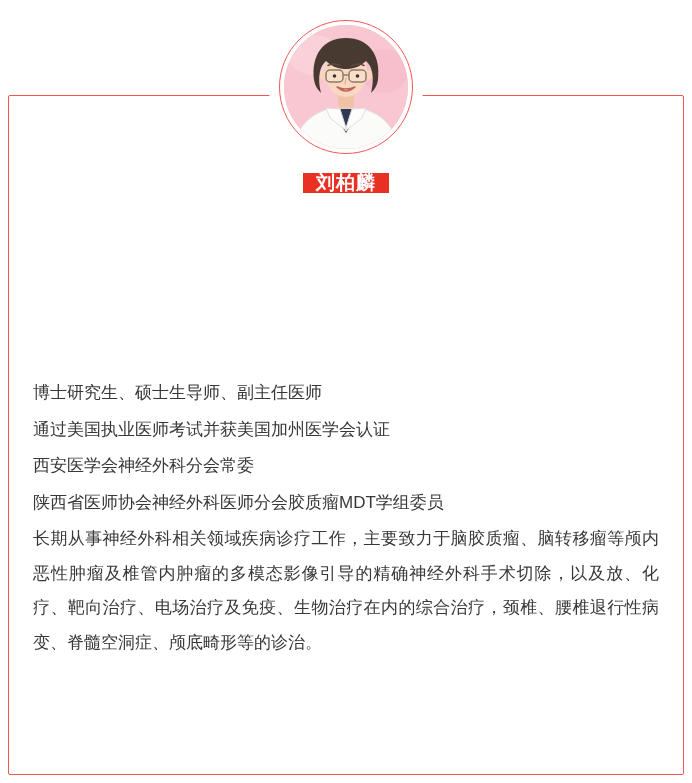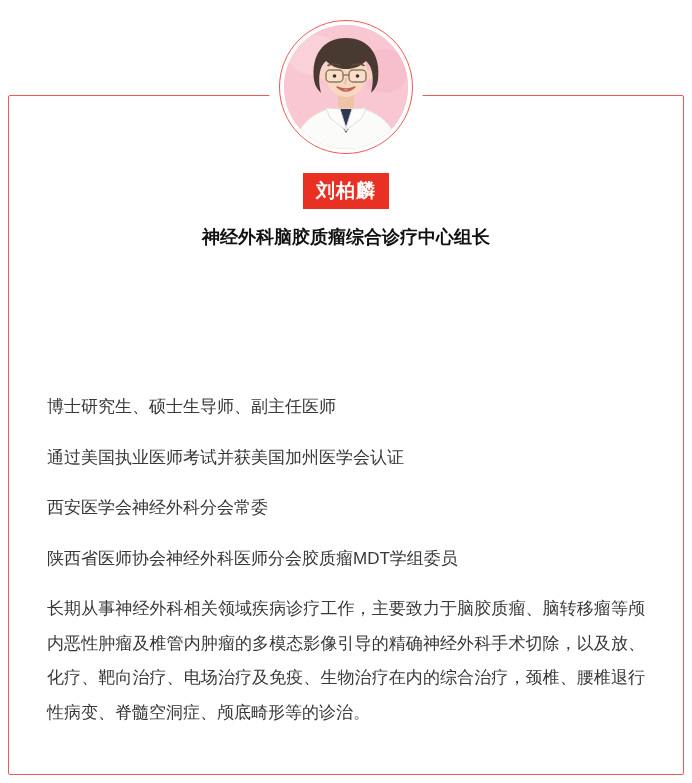--- a/index.html
+++ b/index.html
@@ -52,42 +52,42 @@
   .name-badge {
     position: absolute;
     left: 50%; top: 173px;
     transform: translateX(-50%);
     background: var(--badge-bg);
     color: var(--badge-text);
     font-size: 19px;
     font-weight: bold;
     line-height: 20px;
     letter-spacing: 1px;
-    padding: 8px 13px;
+    padding: 0 13px;
     white-space: nowrap;
     z-index: 2;
   }
   .role-title {
     position: absolute;
     left: 0; right: 0; top: 227px;
     margin: 0;
     text-align: center;
     font-size: 18px;
     line-height: 20px;
     font-weight: bold;
     color: var(--title-text);
     z-index: 2;
   }
   .bio-block {
     position: absolute;
     left: 22px; right: 22px; top: 278px;
     z-index: 2;
   }
   .bio-block p {
-    margin: 16px;
+    margin: 2px;
     font-size: 17px;
     line-height: 34.5px;
     color: var(--body-text);
     text-align: justify;
     text-justify: inter-ideograph;
     word-break: break-all;
   }
 </style>
 </head>
 <body>
@@ -142,15 +142,14 @@
         <path d="M42,83 L56,84 L63,106 L46,93 Z" fill="#fdfdfd" stroke="#e2ddd8" stroke-width="1" stroke-linejoin="round"></path>
         <path d="M82,83 L68,84 L61,106 L78,93 Z" fill="#fdfdfd" stroke="#e2ddd8" stroke-width="1" stroke-linejoin="round"></path>
       </svg>
     </div>
   </div>
 
   <div class="name-badge">
     <span>刘柏麟</span>
   </div>
 
-  <h1 class="role-title">神经外科脑胶质瘤综合诊疗中心组长</h1>
 
 </div>
 
 </body></html>

